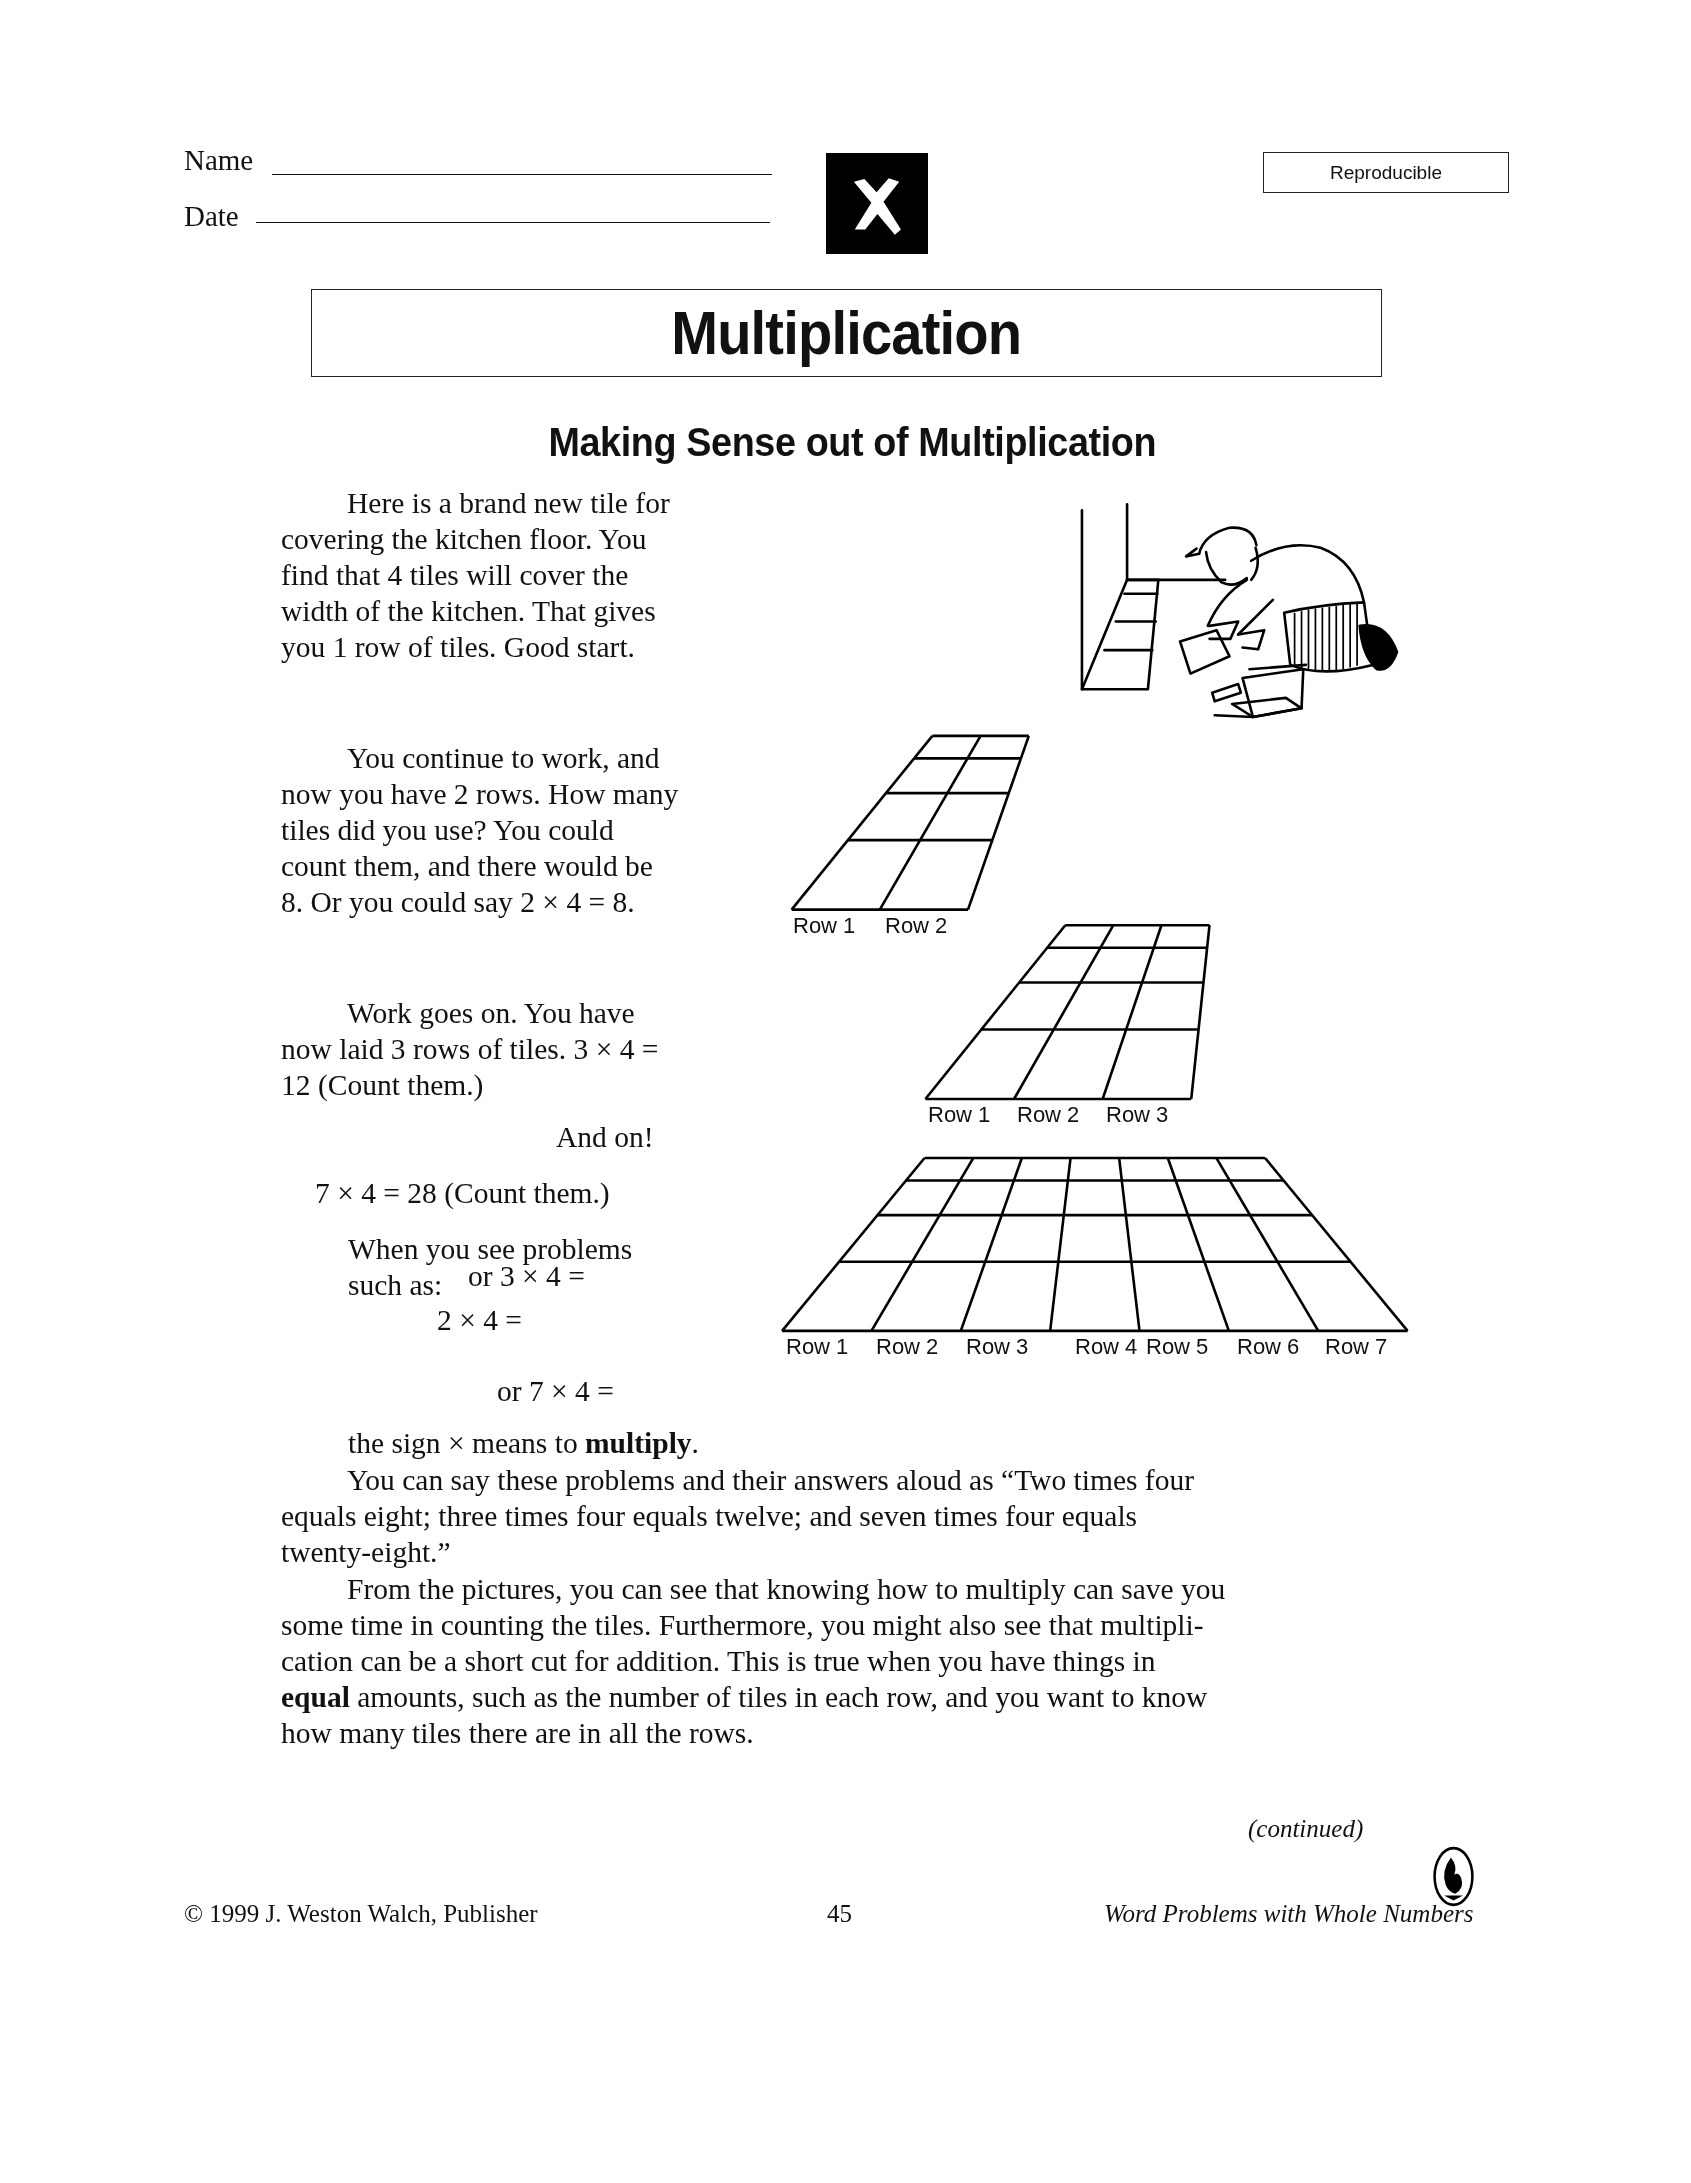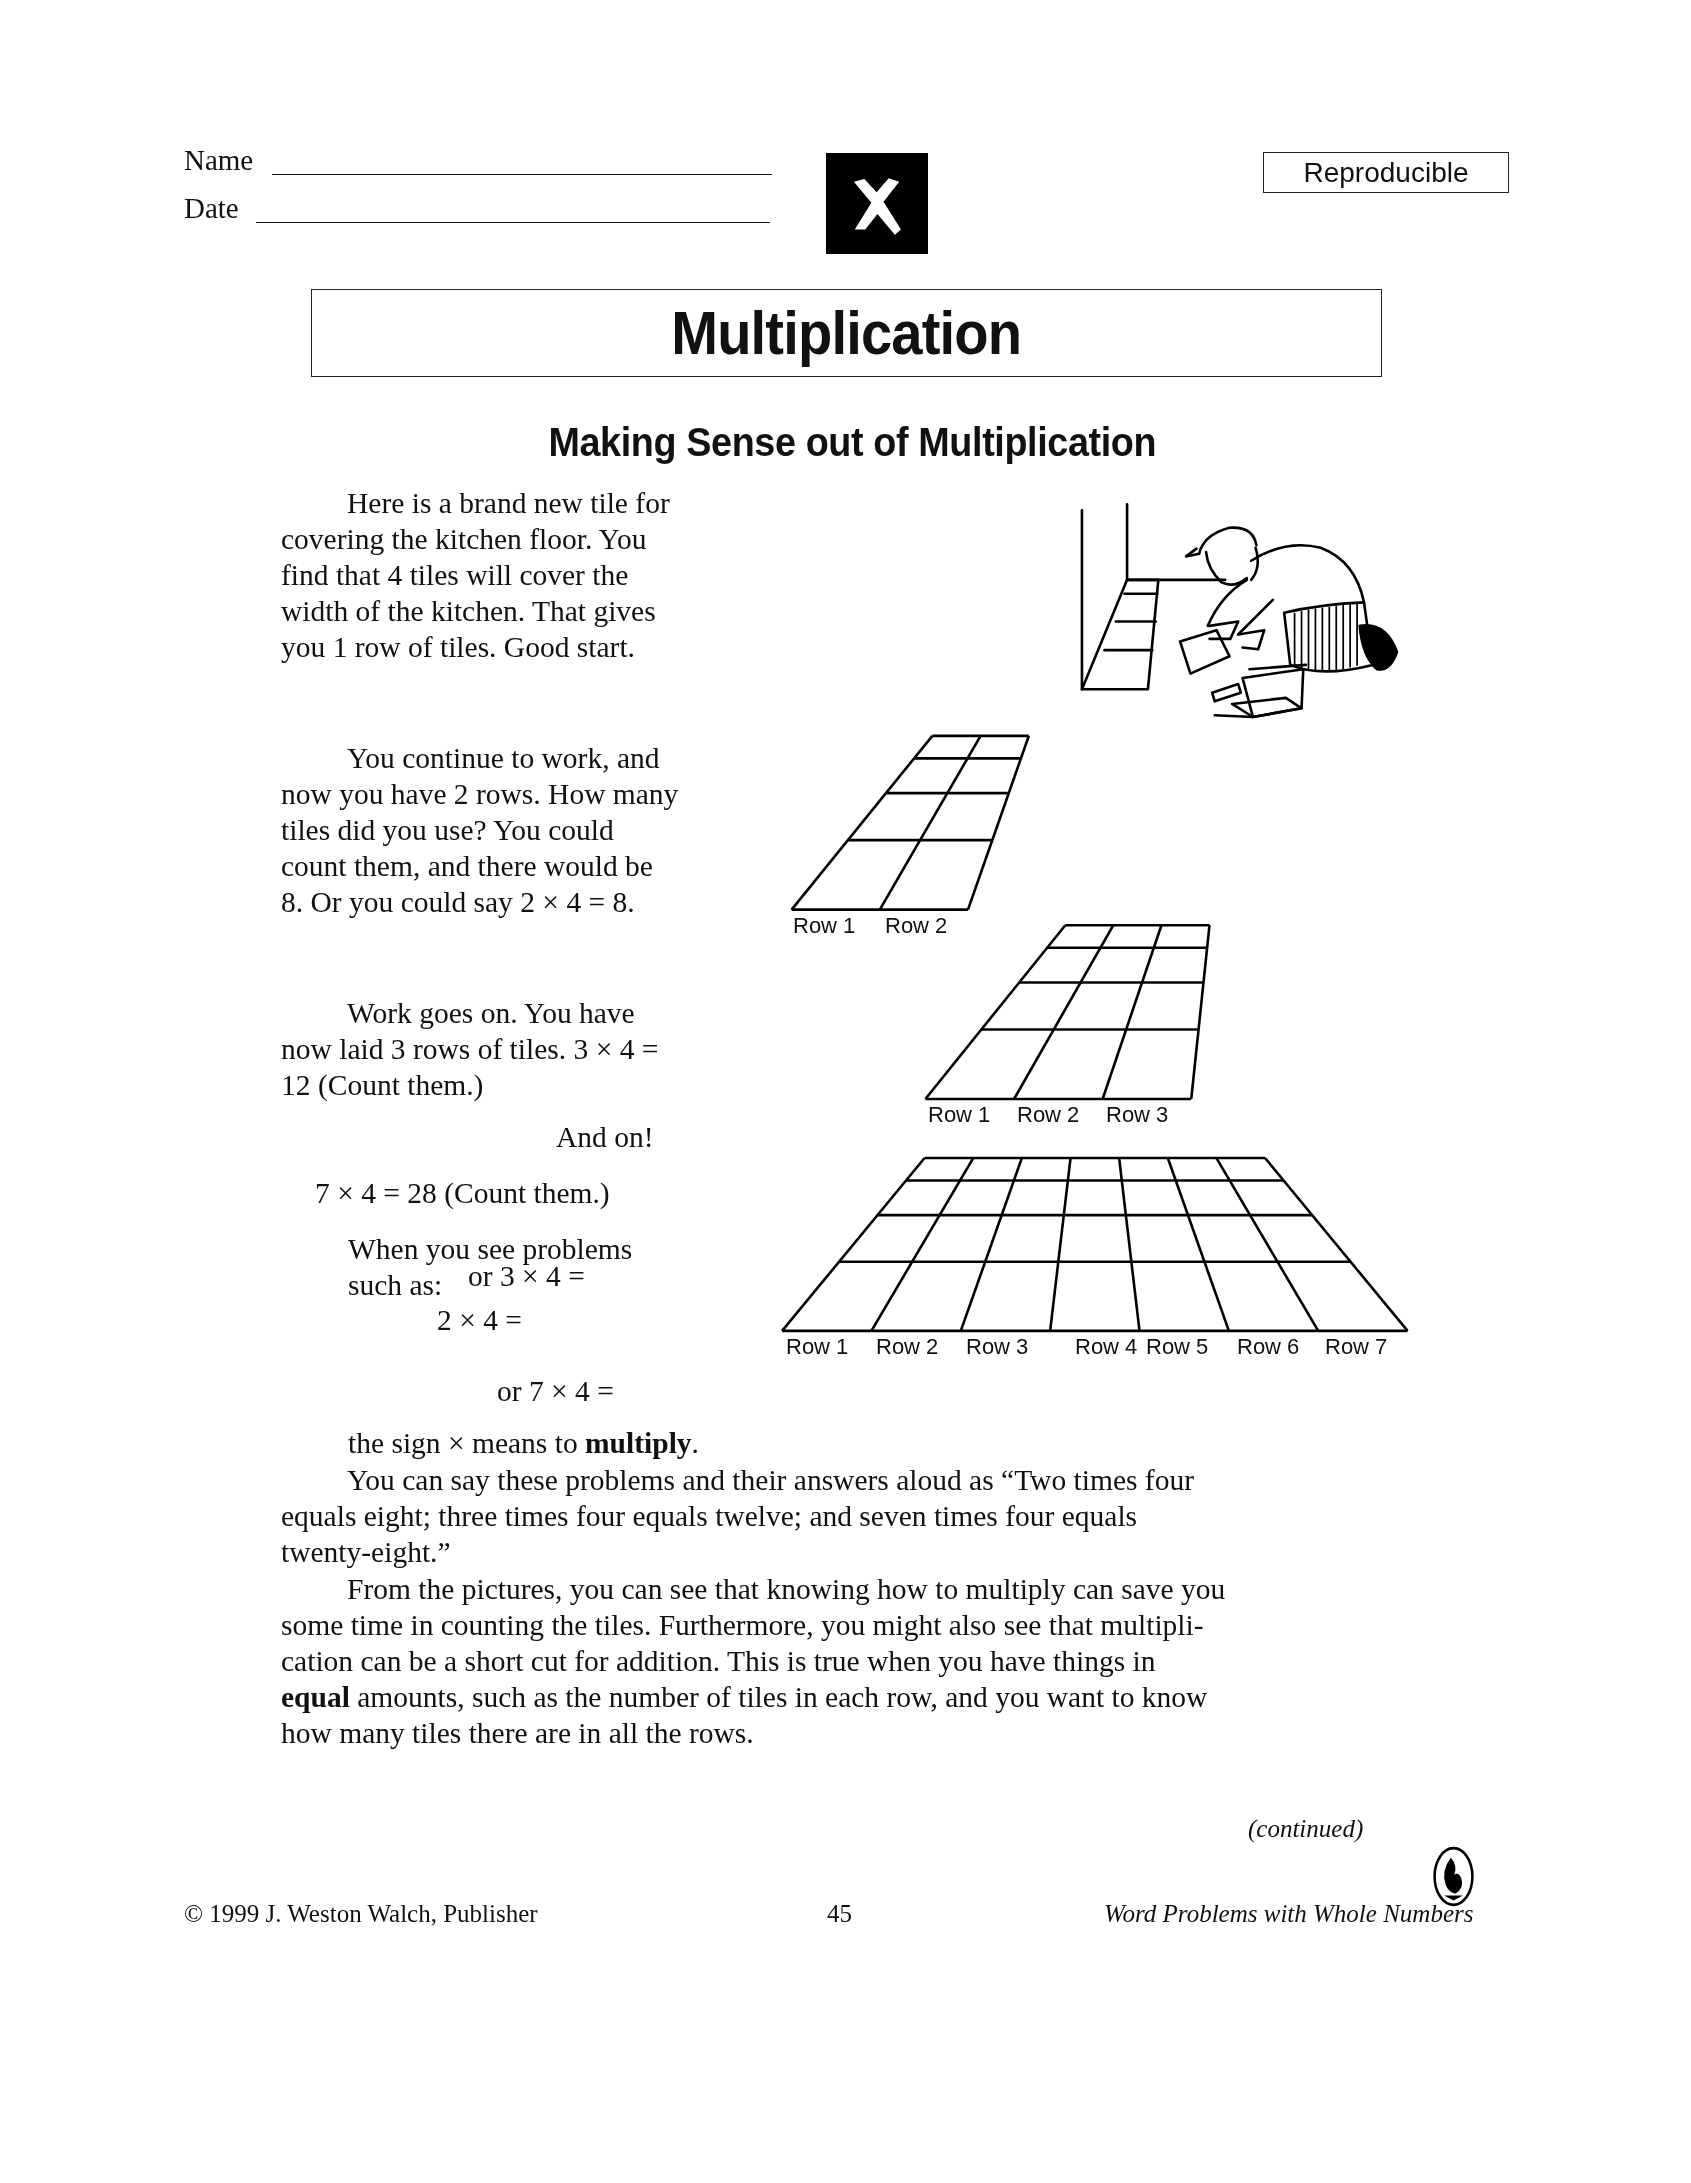--- a/index.html
+++ b/index.html
@@ -6,21 +6,21 @@
   body { width: 1691px; height: 2184px; position: relative; overflow: hidden; color: #111; }
   .serif { font-family: "Liberation Serif", "DejaVu Serif", serif; }
   .sans { font-family: "Liberation Sans", "DejaVu Sans", sans-serif; }
   .abs { position: absolute; }
 
   
   .hdr-label { font-size: 29px; letter-spacing: 0; }
   .hdr-line { position: absolute; height: 0; border-top: 1.7px solid #111; }
   .x-icon { position: absolute; left: 826px; top: 153px; width: 102px; height: 101px; background: #000; }
   .repro { position: absolute; left: 1263px; top: 152px; width: 244px; height: 39px; border: 1.7px solid #222;
-           display: flex; align-items: center; justify-content: center; font-size: 28px; }
+           display: flex; align-items: center; justify-content: center; font-size: 19px; }
   .title-box { position: absolute; left: 311px; top: 289px; width: 1069px; height: 86px; border: 1.7px solid #222;
                display: flex; align-items: center; justify-content: center; }
   .title { font-size: 61px; font-weight: bold; letter-spacing: -0.9px; transform: scaleX(0.92); }
   .subtitle { position: absolute; left: 0; width: 1691px; top: 419px; text-align: center; font-size: 41px; font-weight: bold;
               letter-spacing: -0.4px; margin-left: 16px; }
   .subtitle span { display: inline-block; transform: scaleX(0.92); margin-left: -17.4px; }
 
   .para { position: absolute; font-size: 29.5px; line-height: 36px; }
   .para .ind { display: inline-block; width: 66px; }
   .line { display: block; white-space: nowrap; }
@@ -29,21 +29,21 @@
   .rowlbl { position: absolute; font-size: 22px; white-space: nowrap; }
 
   .foot { position: absolute; font-size: 25px; white-space: nowrap; }
   .it { font-style: italic; }
 </style>
 </head>
 <body>
 
 <div class="abs serif hdr-label" style="left:184px; top:144px;">Name</div>
 <div class="hdr-line" style="left:272px; top:174px; width:500px;"></div>
-<div class="abs serif hdr-label" style="left:184px; top:192px;">Date</div>
+<div class="abs serif hdr-label" style="left:184px; top:200px;">Date</div>
 <div class="hdr-line" style="left:256px; top:222px; width:514px;"></div>
 
 <div class="x-icon">
   <svg width="102" height="101" viewBox="0 0 117 116">
     <path d="M31 56 Q 40 64 58 81 Q 76 100 90 113" stroke="#fff" stroke-width="0" fill="none"></path>
     <path d="M32 33 L 44 30 L 58 45 L 72 29 L 84 33 L 66 56 L 86 88 L 79 94 L 59 70 L 45 88 L 33 88 L 52 57 Z" fill="#fff"></path>
   </svg>
 </div>
 
 <div class="repro sans">

